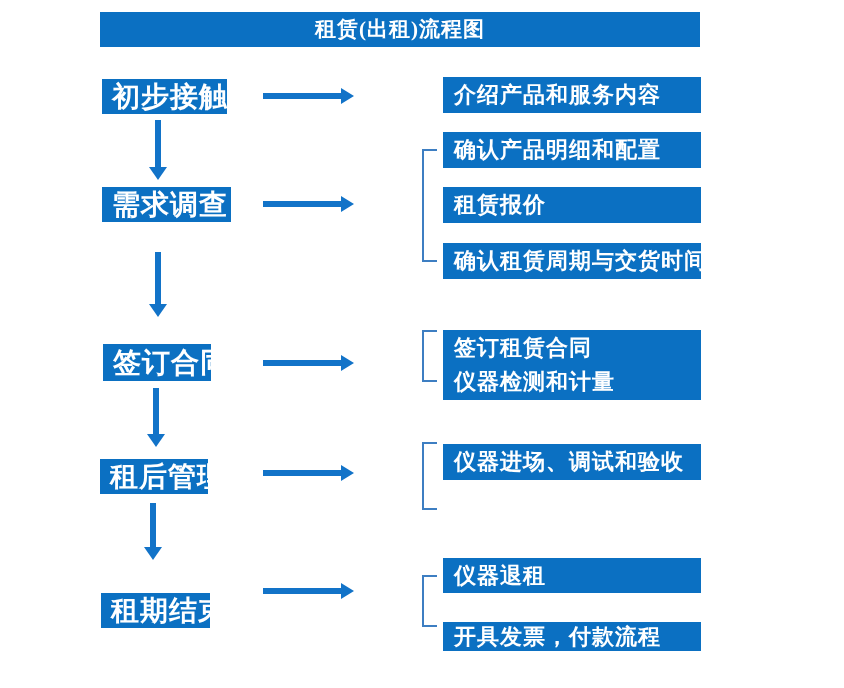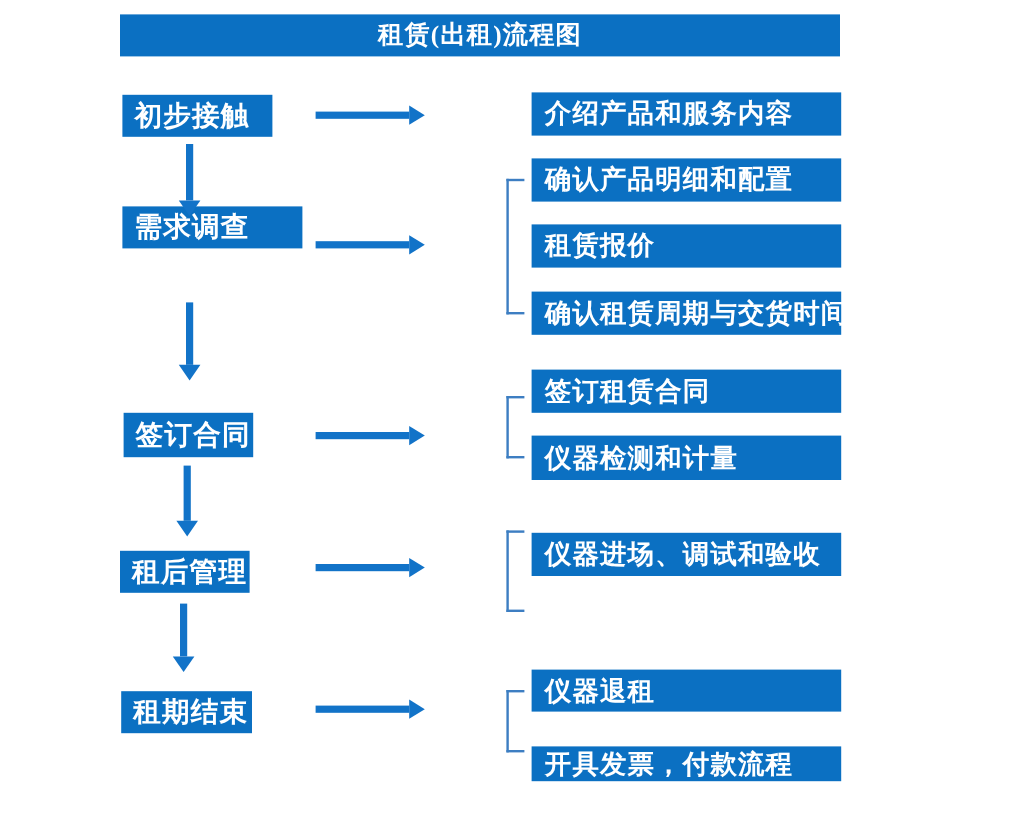--- a/index.html
+++ b/index.html
@@ -26,21 +26,21 @@
     font-weight: bold;
     line-height: 35px;
     text-align: center;
     letter-spacing: 1px;
     box-sizing: border-box;
   }
   .stage-box {
     position: absolute;
     background: var(--box_blue);
     color: var(--text_white);
-    font-size: 23px;
+    font-size: 28px;
     font-weight: bold;
     padding-left: 10px;
     box-sizing: border-box;
     display: flex;
     align-items: center;
     letter-spacing: 1px;
     white-space: nowrap;
   }
   .detail-box {
     position: absolute;
@@ -94,24 +94,24 @@
   }
 </style>
 </head>
 <body>
 
 <div class="canvas">
 
   <div class="title-banner">租赁(出租)流程图</div>
 
   <div class="stage-box" style="left:102px; top:79px; width:125px; height:35px;">初步接触</div>
-  <div class="stage-box" style="left:102px; top:172px; width:150px; height:35px;">需求调查</div>
+  <div class="stage-box" style="left:102px; top:187px; width:129px; height:35px;">需求调查</div>
   <div class="stage-box" style="left:103px; top:344px; width:108px; height:37px;">签订合同</div>
   <div class="stage-box" style="left:100px; top:459px; width:108px; height:35px;">租后管理</div>
-  <div class="stage-box" style="left:101px; top:576px; width:109px; height:35px;">租期结束</div>
+  <div class="stage-box" style="left:101px; top:593px; width:109px; height:35px;">租期结束</div>
 
   <div class="varrow" style="left:149px; top:120px; height:60px;">
       <div class="shaft"></div>
       <div class="head"></div>
     </div>
   <div class="varrow" style="left:149px; top:252px; height:65px;">
       <div class="shaft"></div>
       <div class="head"></div>
     </div>
   <div class="varrow" style="left:147px; top:388px; height:59px;">
@@ -148,21 +148,21 @@
   <div class="bracket" style="top:330px; height:52px;"></div>
   <div class="bracket" style="top:442px; height:68px;"></div>
   <div class="bracket" style="top:575px; height:52px;"></div>
 
   <div class="detail-box" style="top:77px;">介绍产品和服务内容</div>
 
   <div class="detail-box" style="top:132px;">确认产品明细和配置</div>
   <div class="detail-box" style="top:187px;">租赁报价</div>
   <div class="detail-box" style="top:243px;">确认租赁周期与交货时间</div>
 
-  <div class="detail-box" style="top:308px;">签订租赁合同</div>
+  <div class="detail-box" style="top:330px;">签订租赁合同</div>
   <div class="detail-box" style="top:363px; height:37px;">仪器检测和计量</div>
 
   <div class="detail-box" style="top:425px;margin-top:19px;">仪器进场、调试和验收</div>
 
   <div class="detail-box" style="top:558px; height:35px;">仪器退租</div>
   <div class="detail-box" style="top:608px; height:29px;margin-top:14px;">开具发票，付款流程</div>
 
 </div>
 
 </body></html>

